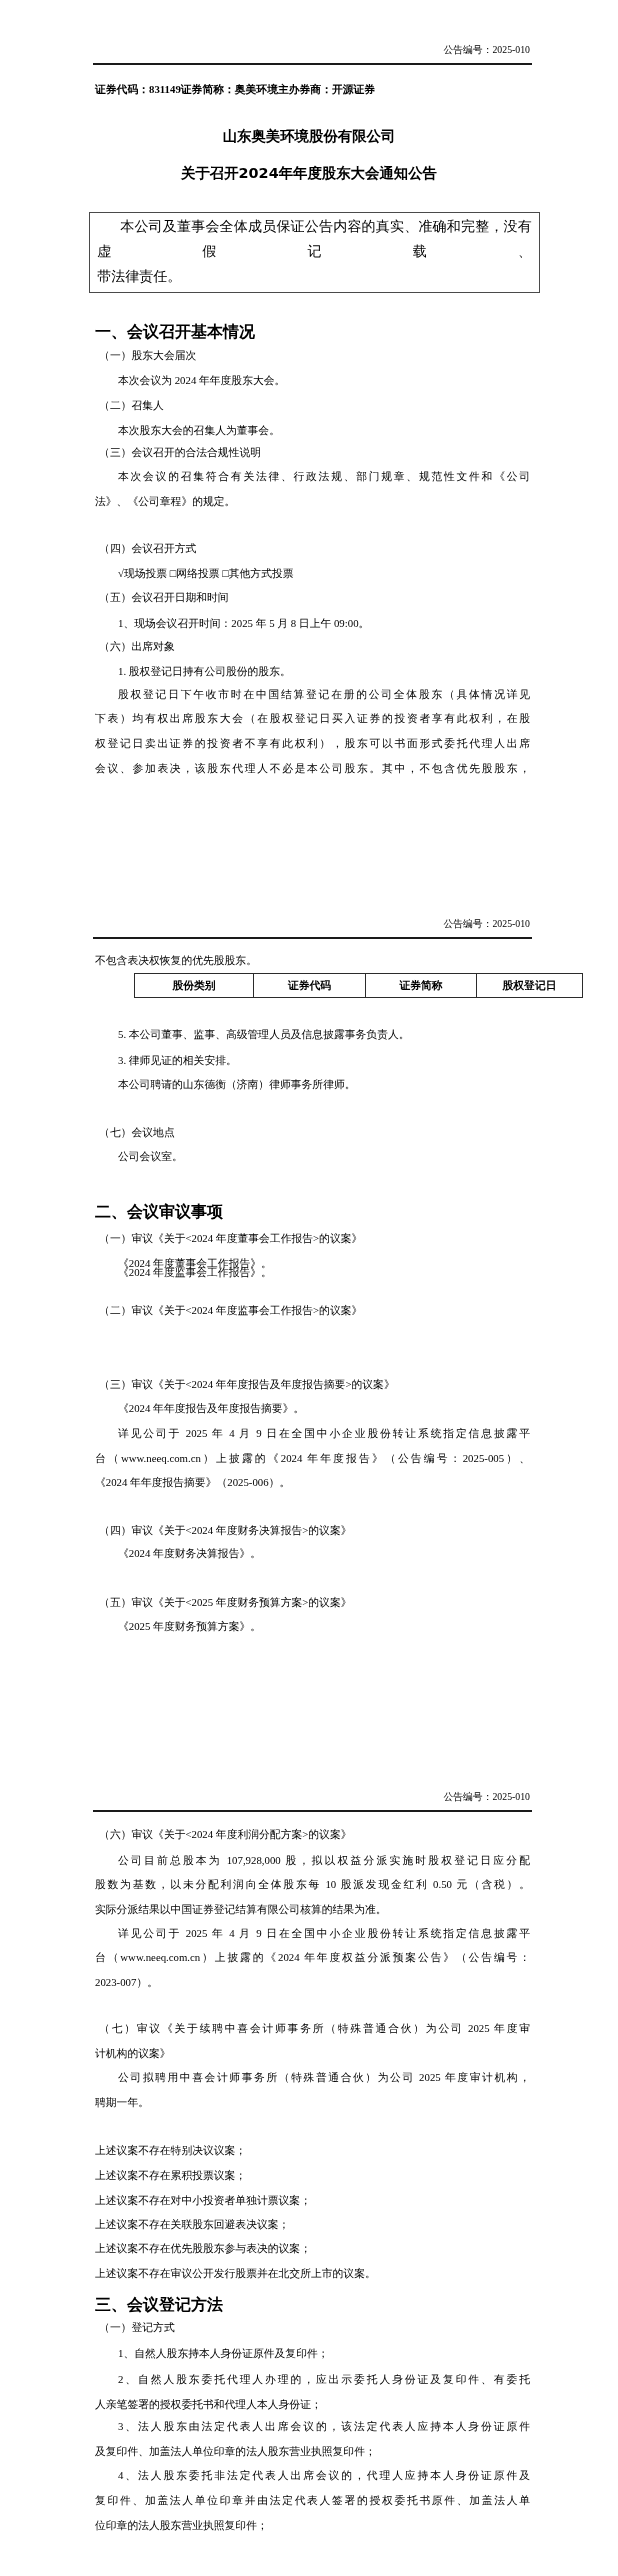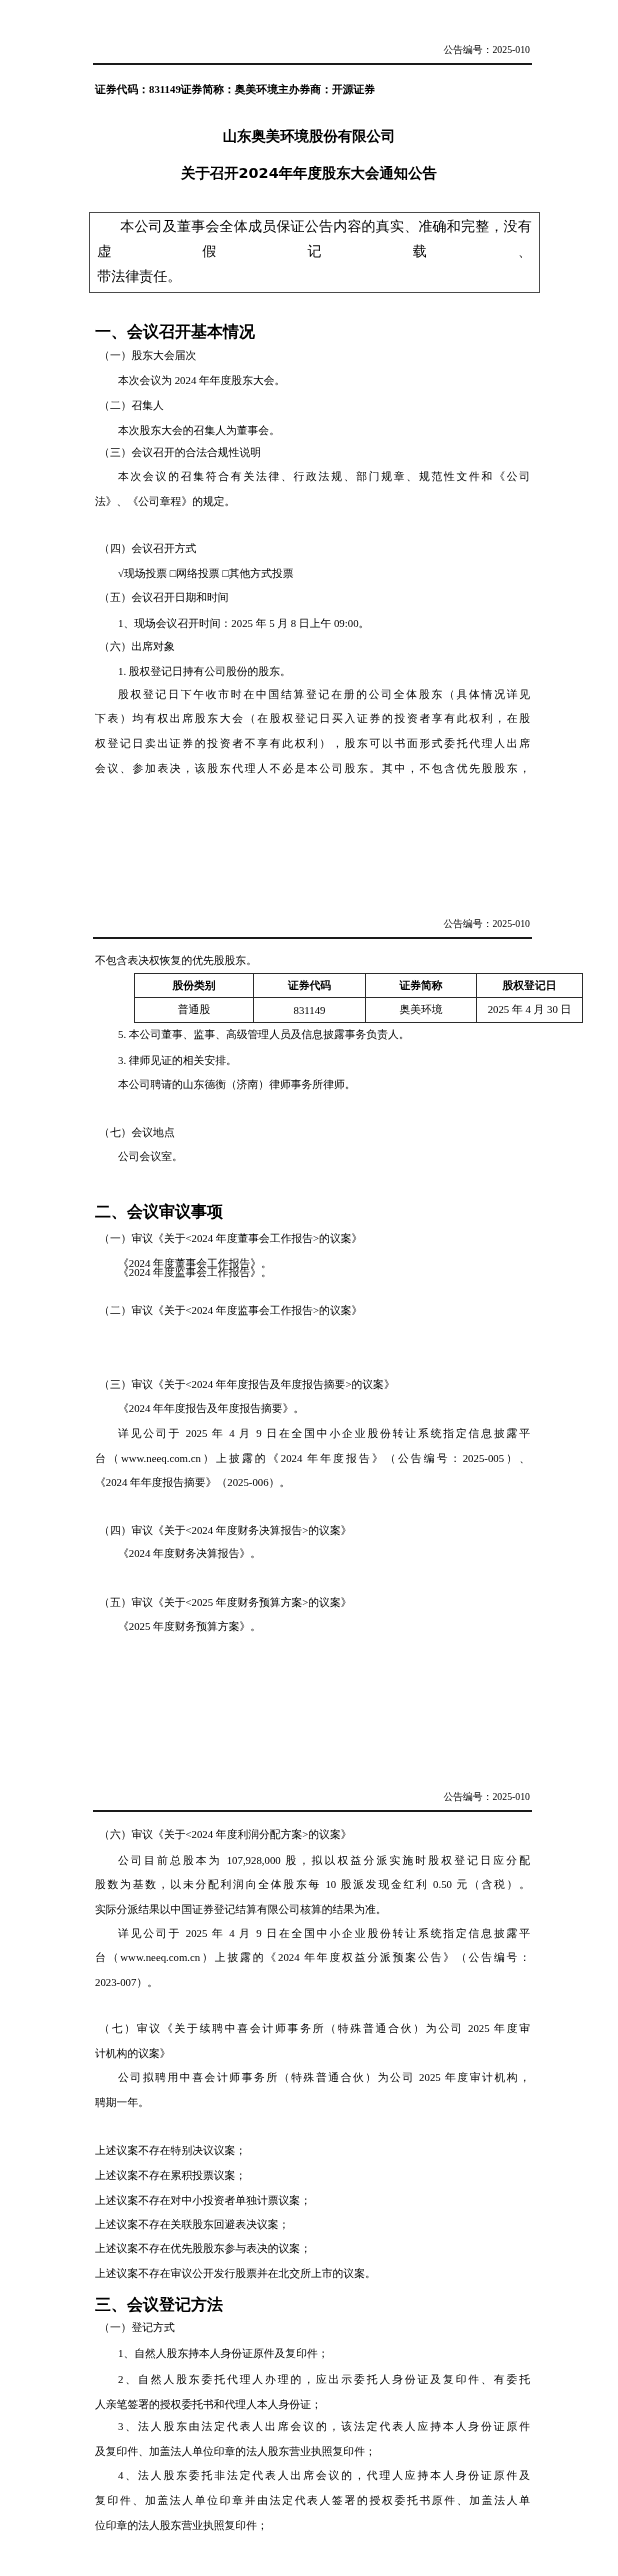--- a/index.html
+++ b/index.html
@@ -75,26 +75,20 @@
         <col style="width:111px">
         <col style="width:106px">
     </colgroup>
     <tbody>
         <tr>
       <th>股份类别</th>
       <th>证券代码</th>
       <th>证券简称</th>
       <th>股权登记日</th>
     </tr>
-    <tr>
-      <td>普通股</td>
-      <td>831149</td>
-      <td>奥美环境</td>
-      <td>2025 年 4 月 30 日</td>
-    </tr>
   </tbody>
     </table>
 
   <div class="ln ind" style="top:1022px">5. 本公司董事、监事、高级管理人员及信息披露事务负责人。</div>
   <div class="ln ind" style="top:1048px">3. 律师见证的相关安排。</div>
   <div class="ln ind" style="top:1072px">本公司聘请的山东德衡（济南）律师事务所律师。</div>
   <div class="ln sub" style="top:1120px">（七）会议地点</div>
   <div class="ln ind" style="top:1144px">公司会议室。</div>
 
   <div class="ln hd" style="top:1199px">二、会议审议事项</div>

